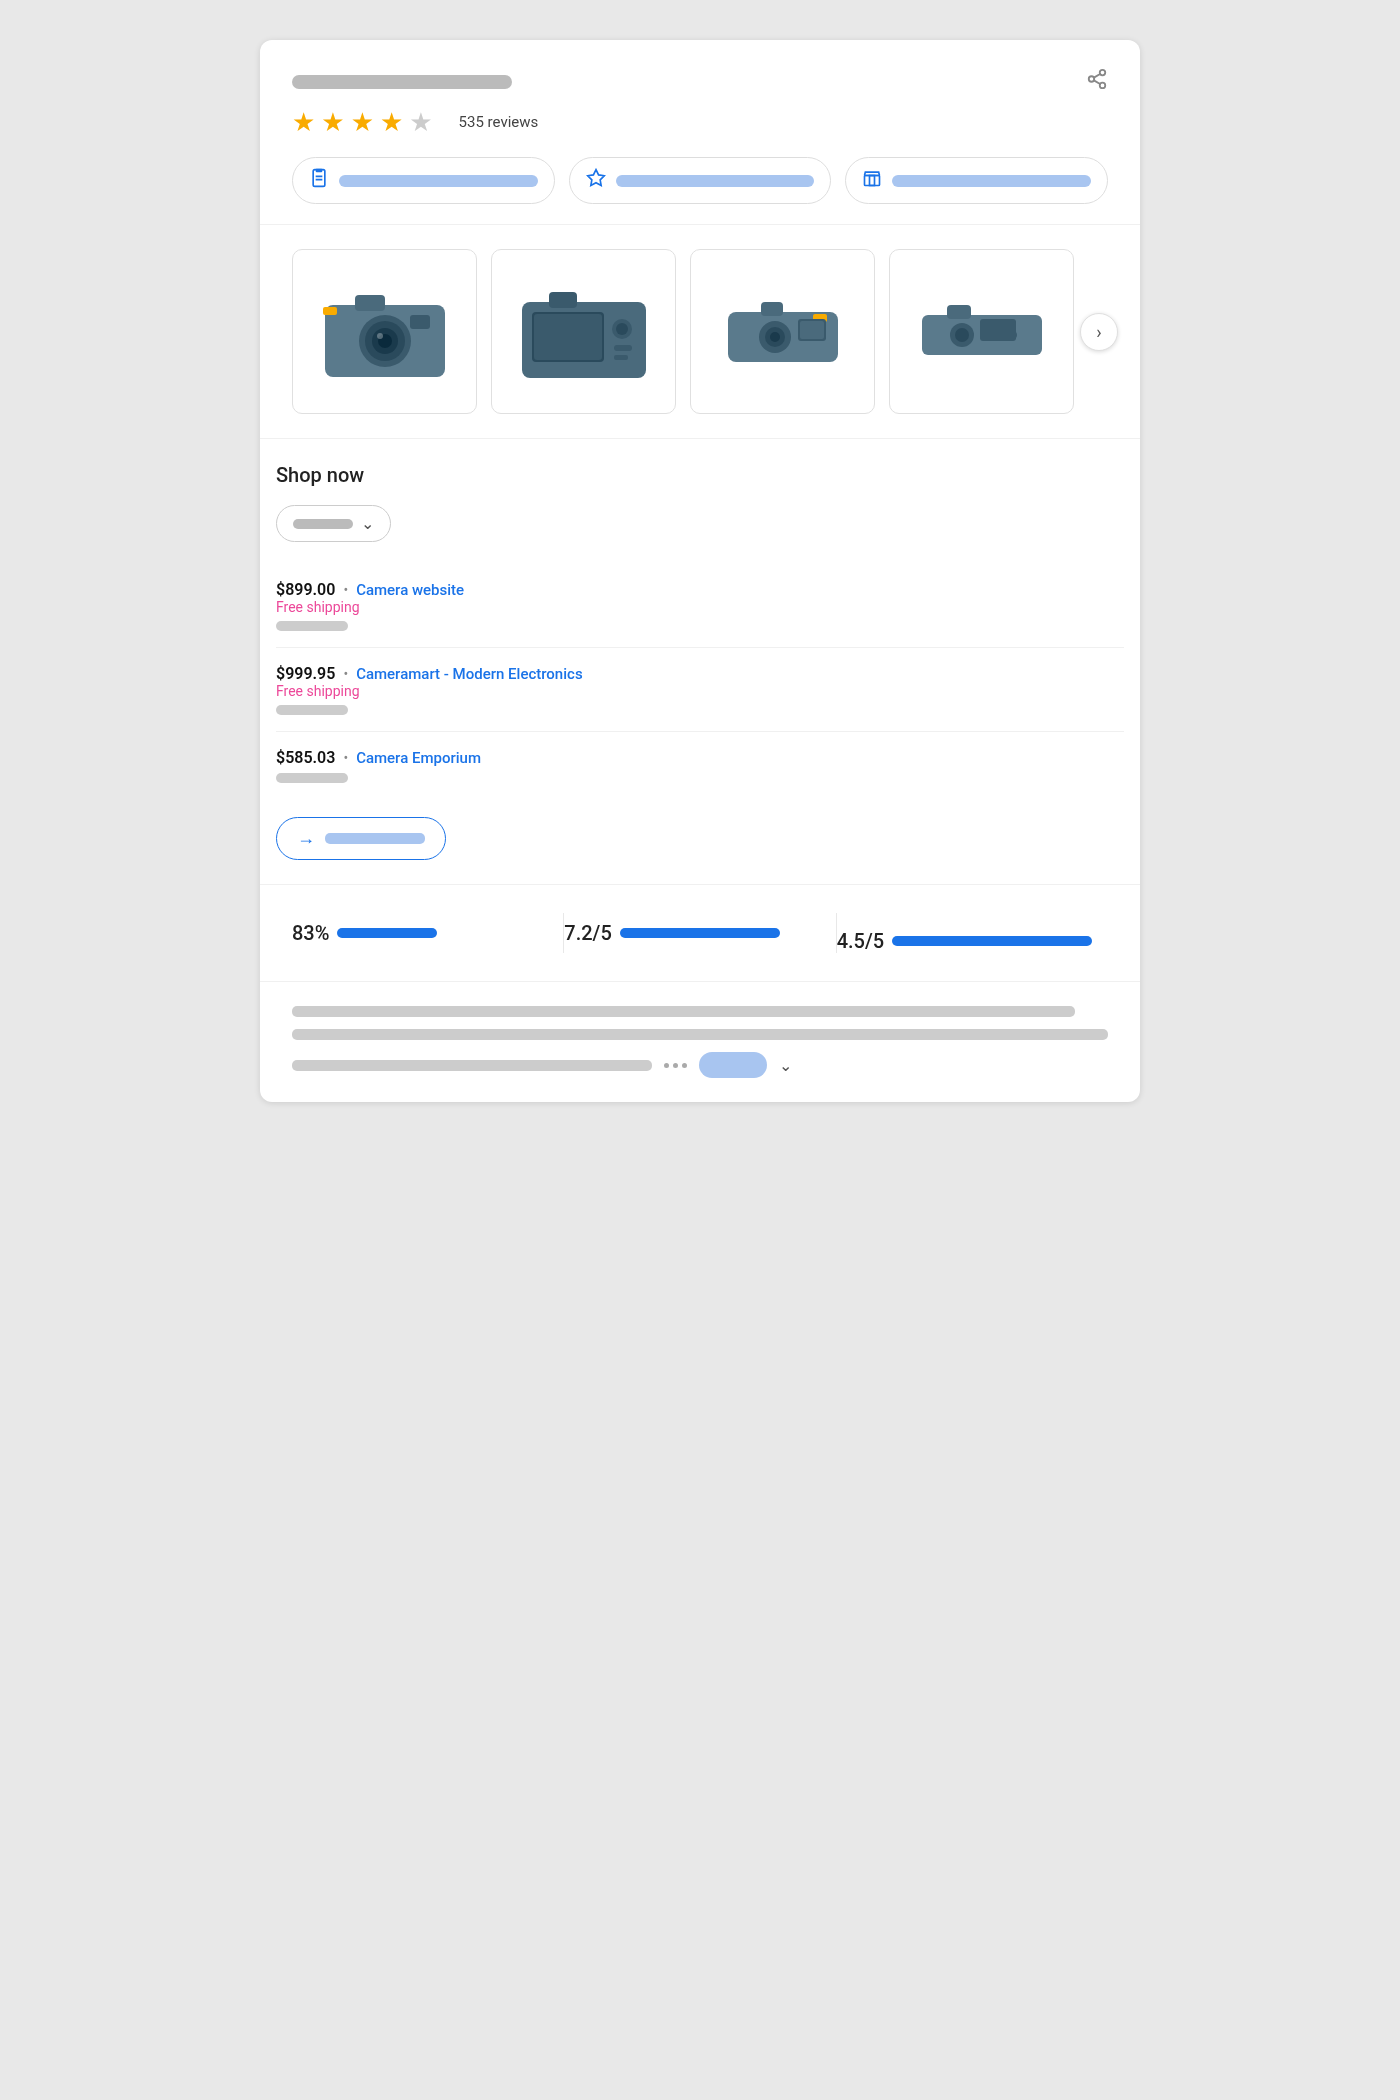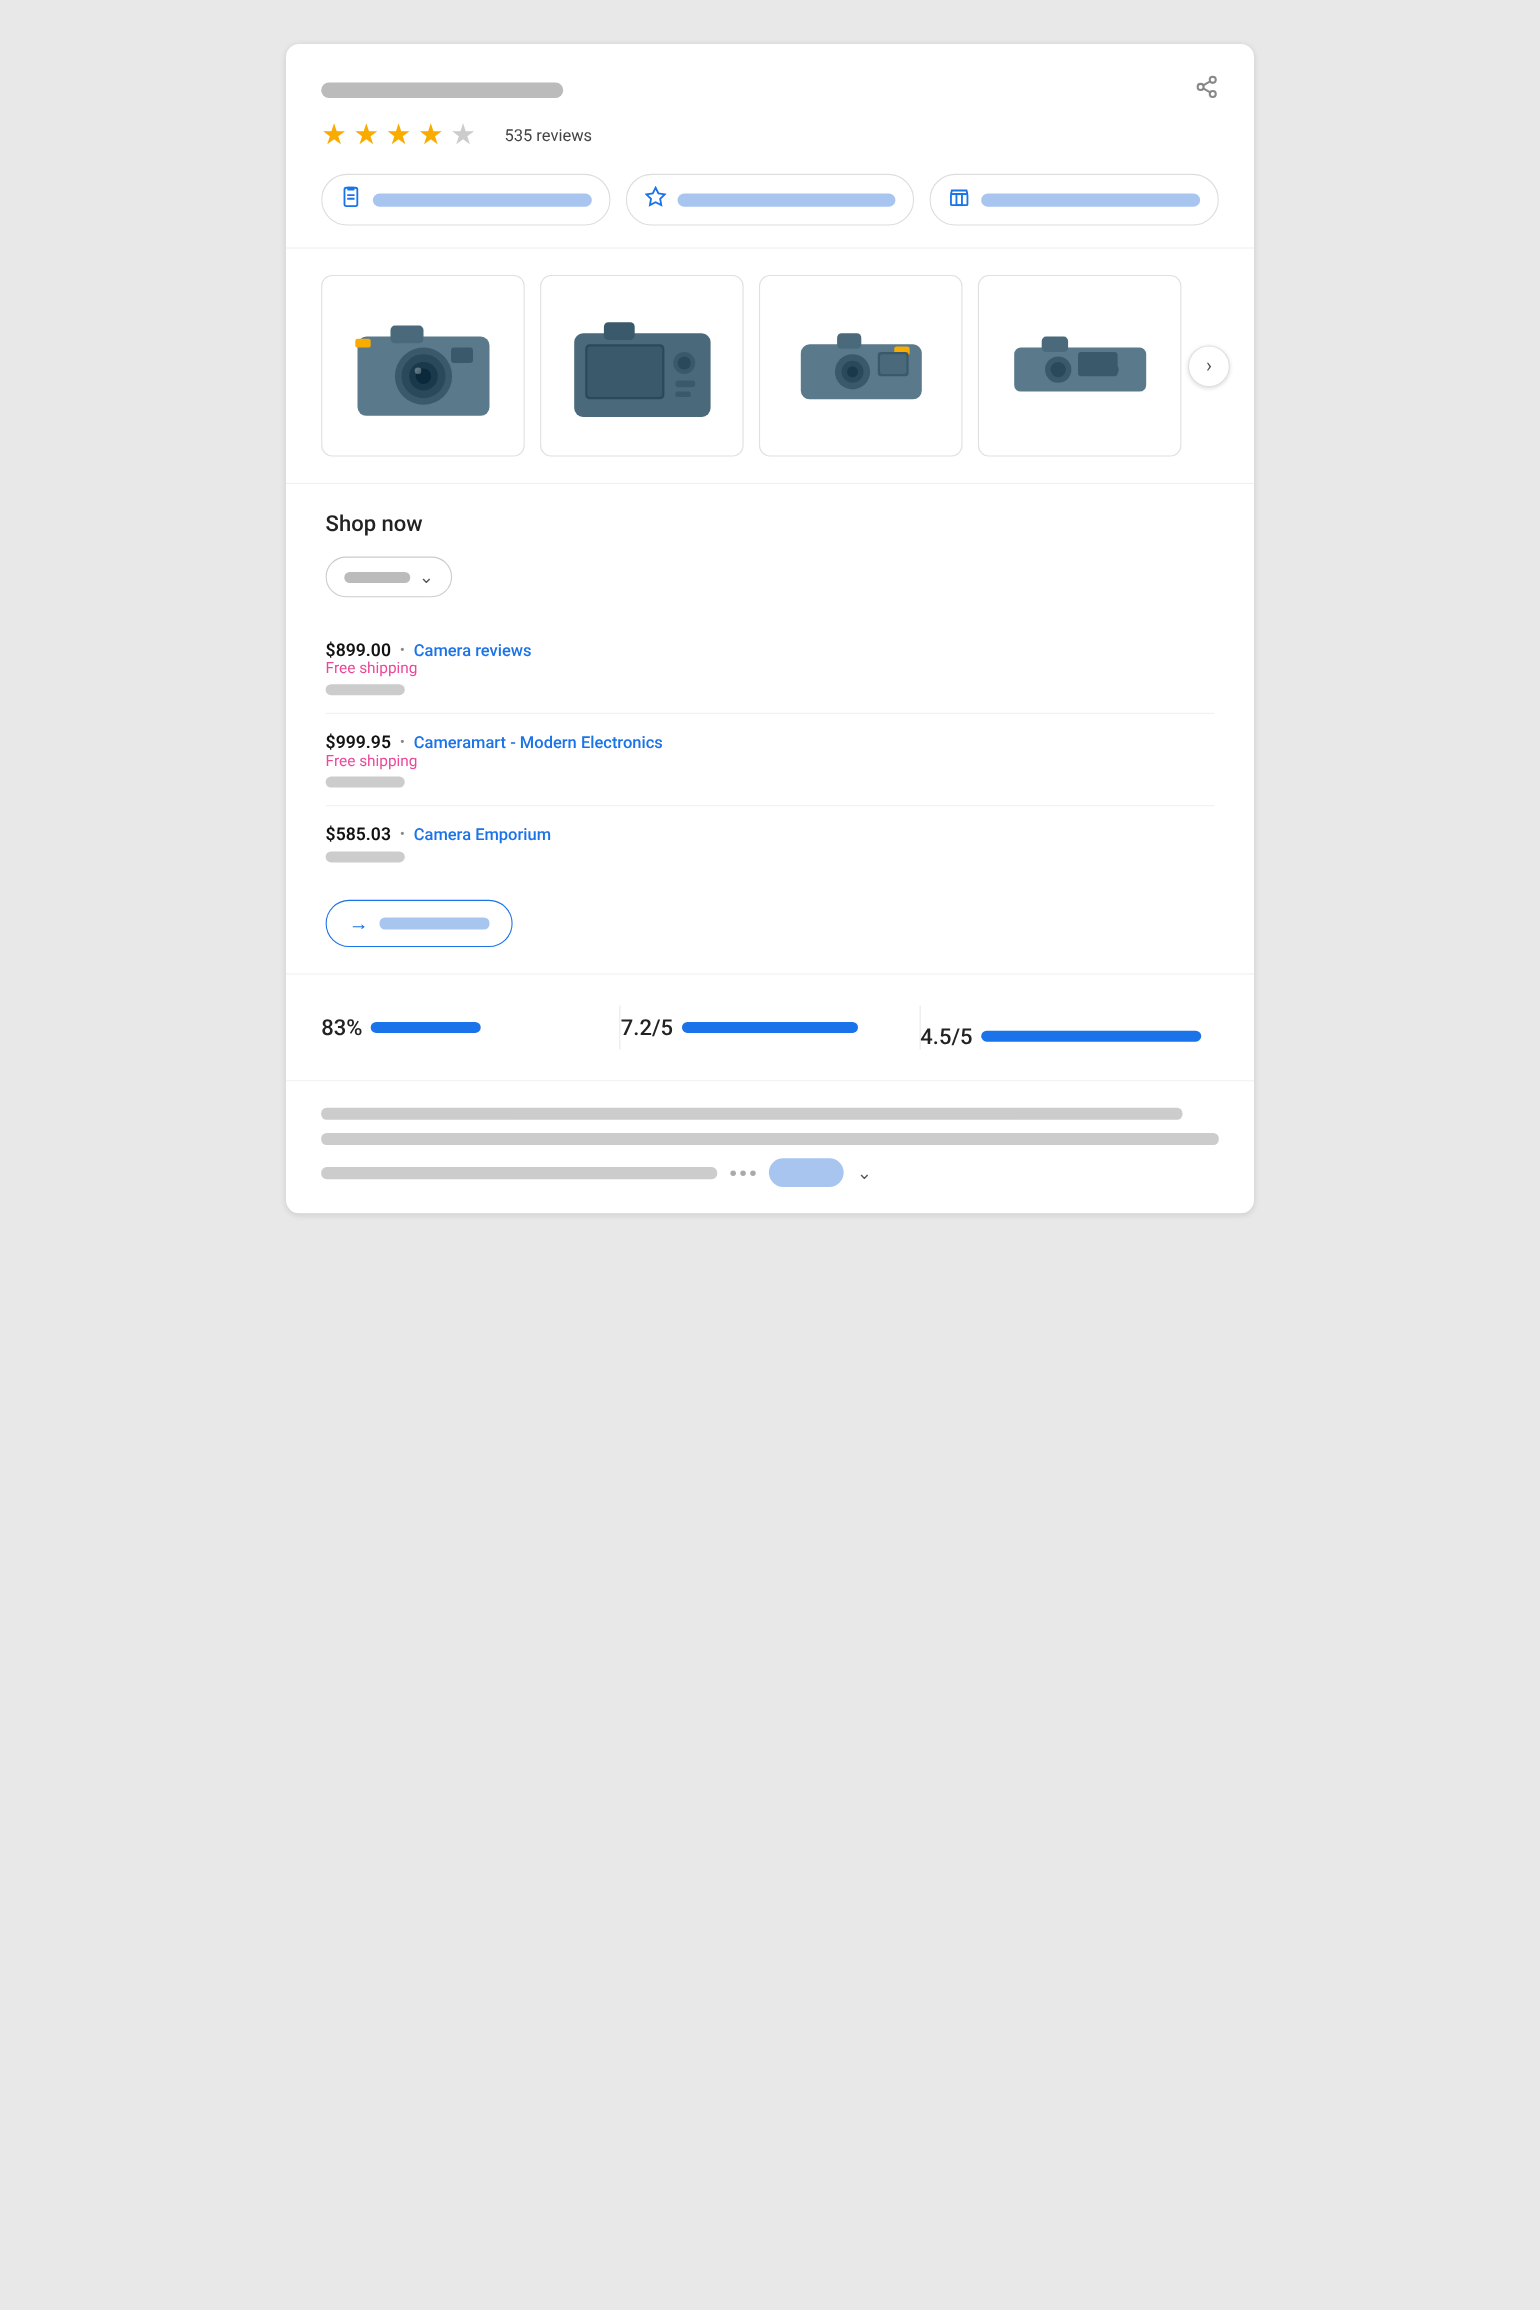--- a/index.html
+++ b/index.html
@@ -121,21 +121,21 @@
       box-shadow: 0 1px 4px rgba(0,0,0,0.15);
       cursor: pointer;
       font-size: 18px;
       color: #555;
       position: absolute;
       right: -10px;
     }
 
     
     .section-shop {
-      padding: 24px 36px;
+      padding: 24px 16px;
       border-bottom: 1px solid #f0f0f0;
     }
     .shop-title {
       font-size: 20px;
       color: #222;
       font-weight: 500;
       margin-bottom: 18px;
     }
     .filter-pill {
       display: inline-flex;
@@ -405,21 +405,21 @@
       <div class="filter-pill-label"></div>
       <span class="chevron-down">⌄</span>
     </div>
 
     
     <div class="listing">
       <div class="listing-row">
         <div class="listing-left">
           <span class="listing-price">$899.00</span>
           <span class="dot">•</span>
-          <span class="listing-store">Camera reviews</span>
+          <span class="listing-store">Camera website</span>
         </div>
         <span class="listing-shipping">Free shipping</span>
       </div>
       <div class="listing-sub"></div>
     </div>
 
     
     <div class="listing">
       <div class="listing-row">
         <div class="listing-left">

